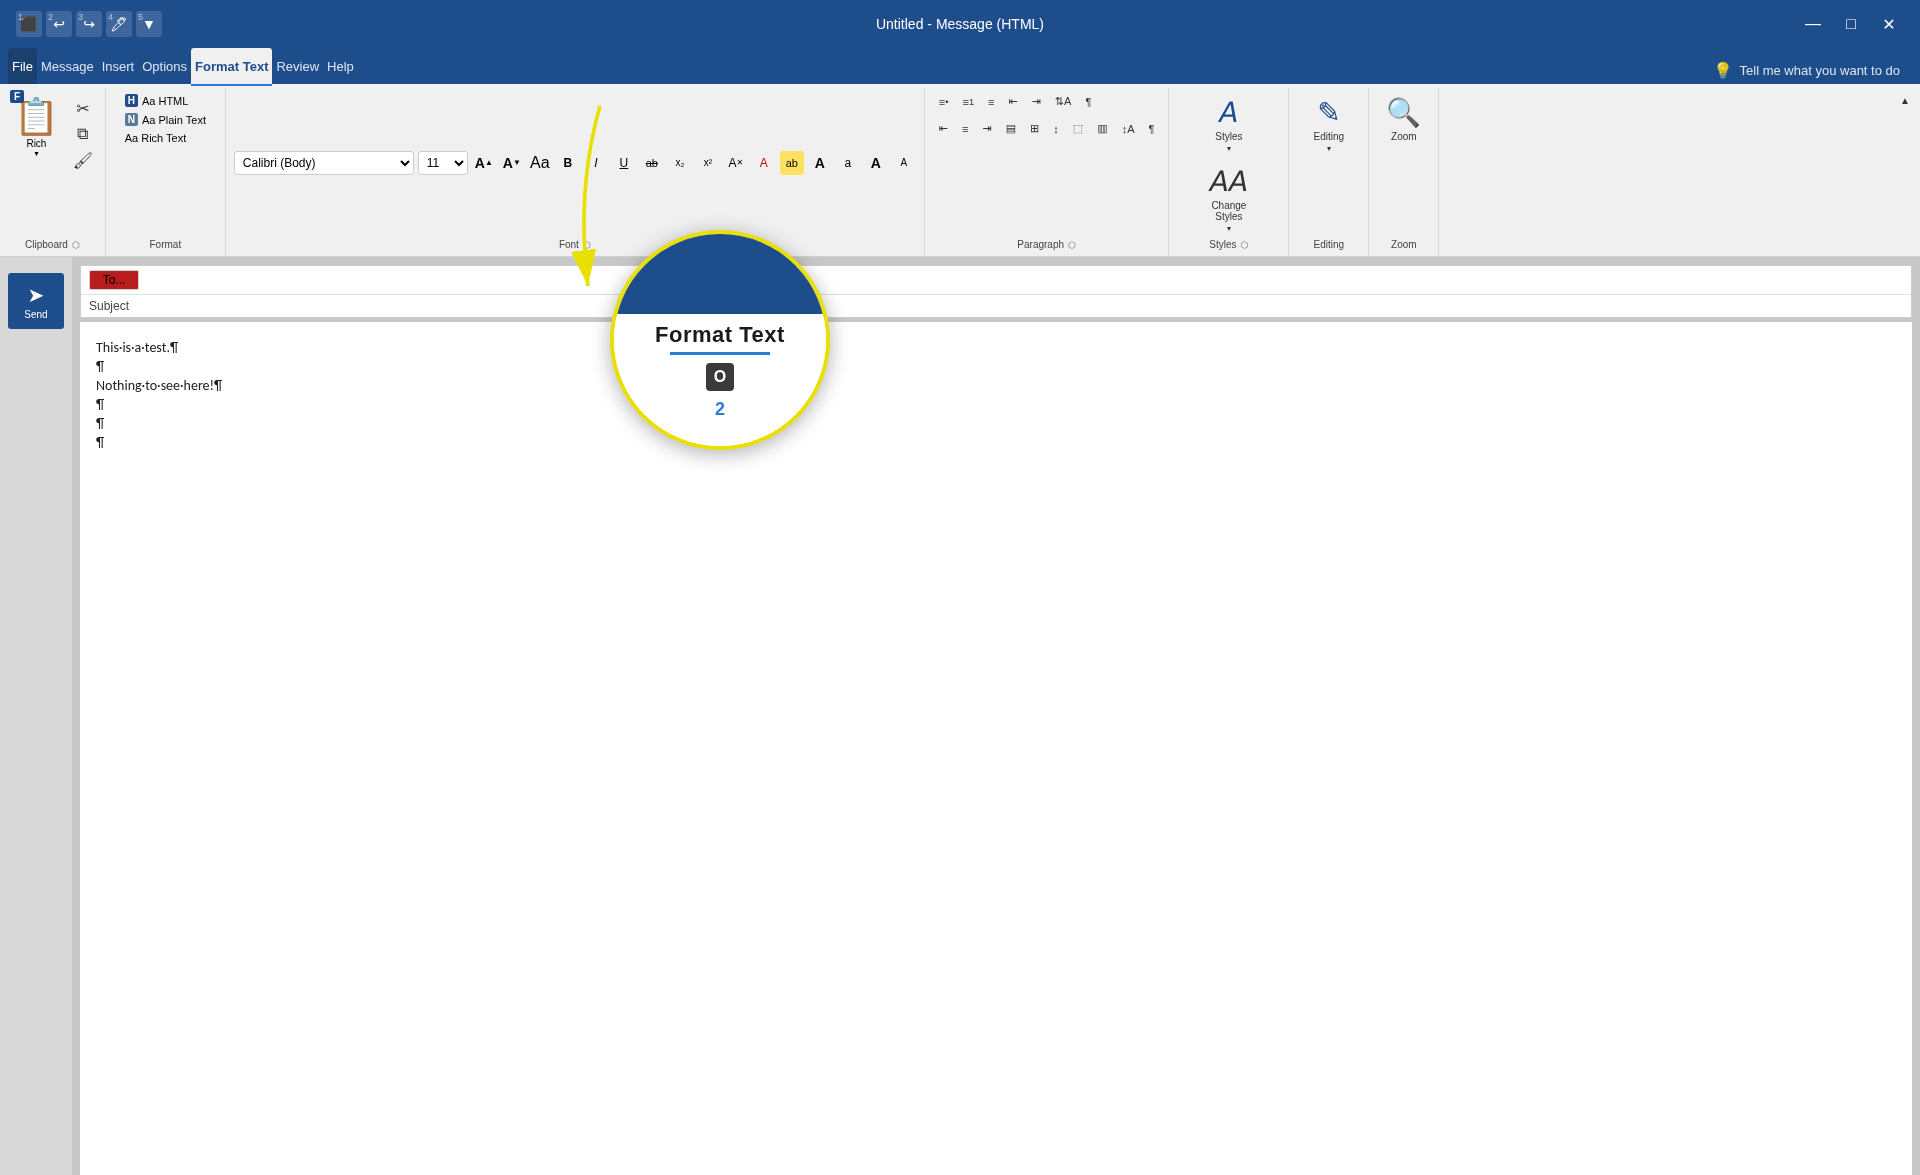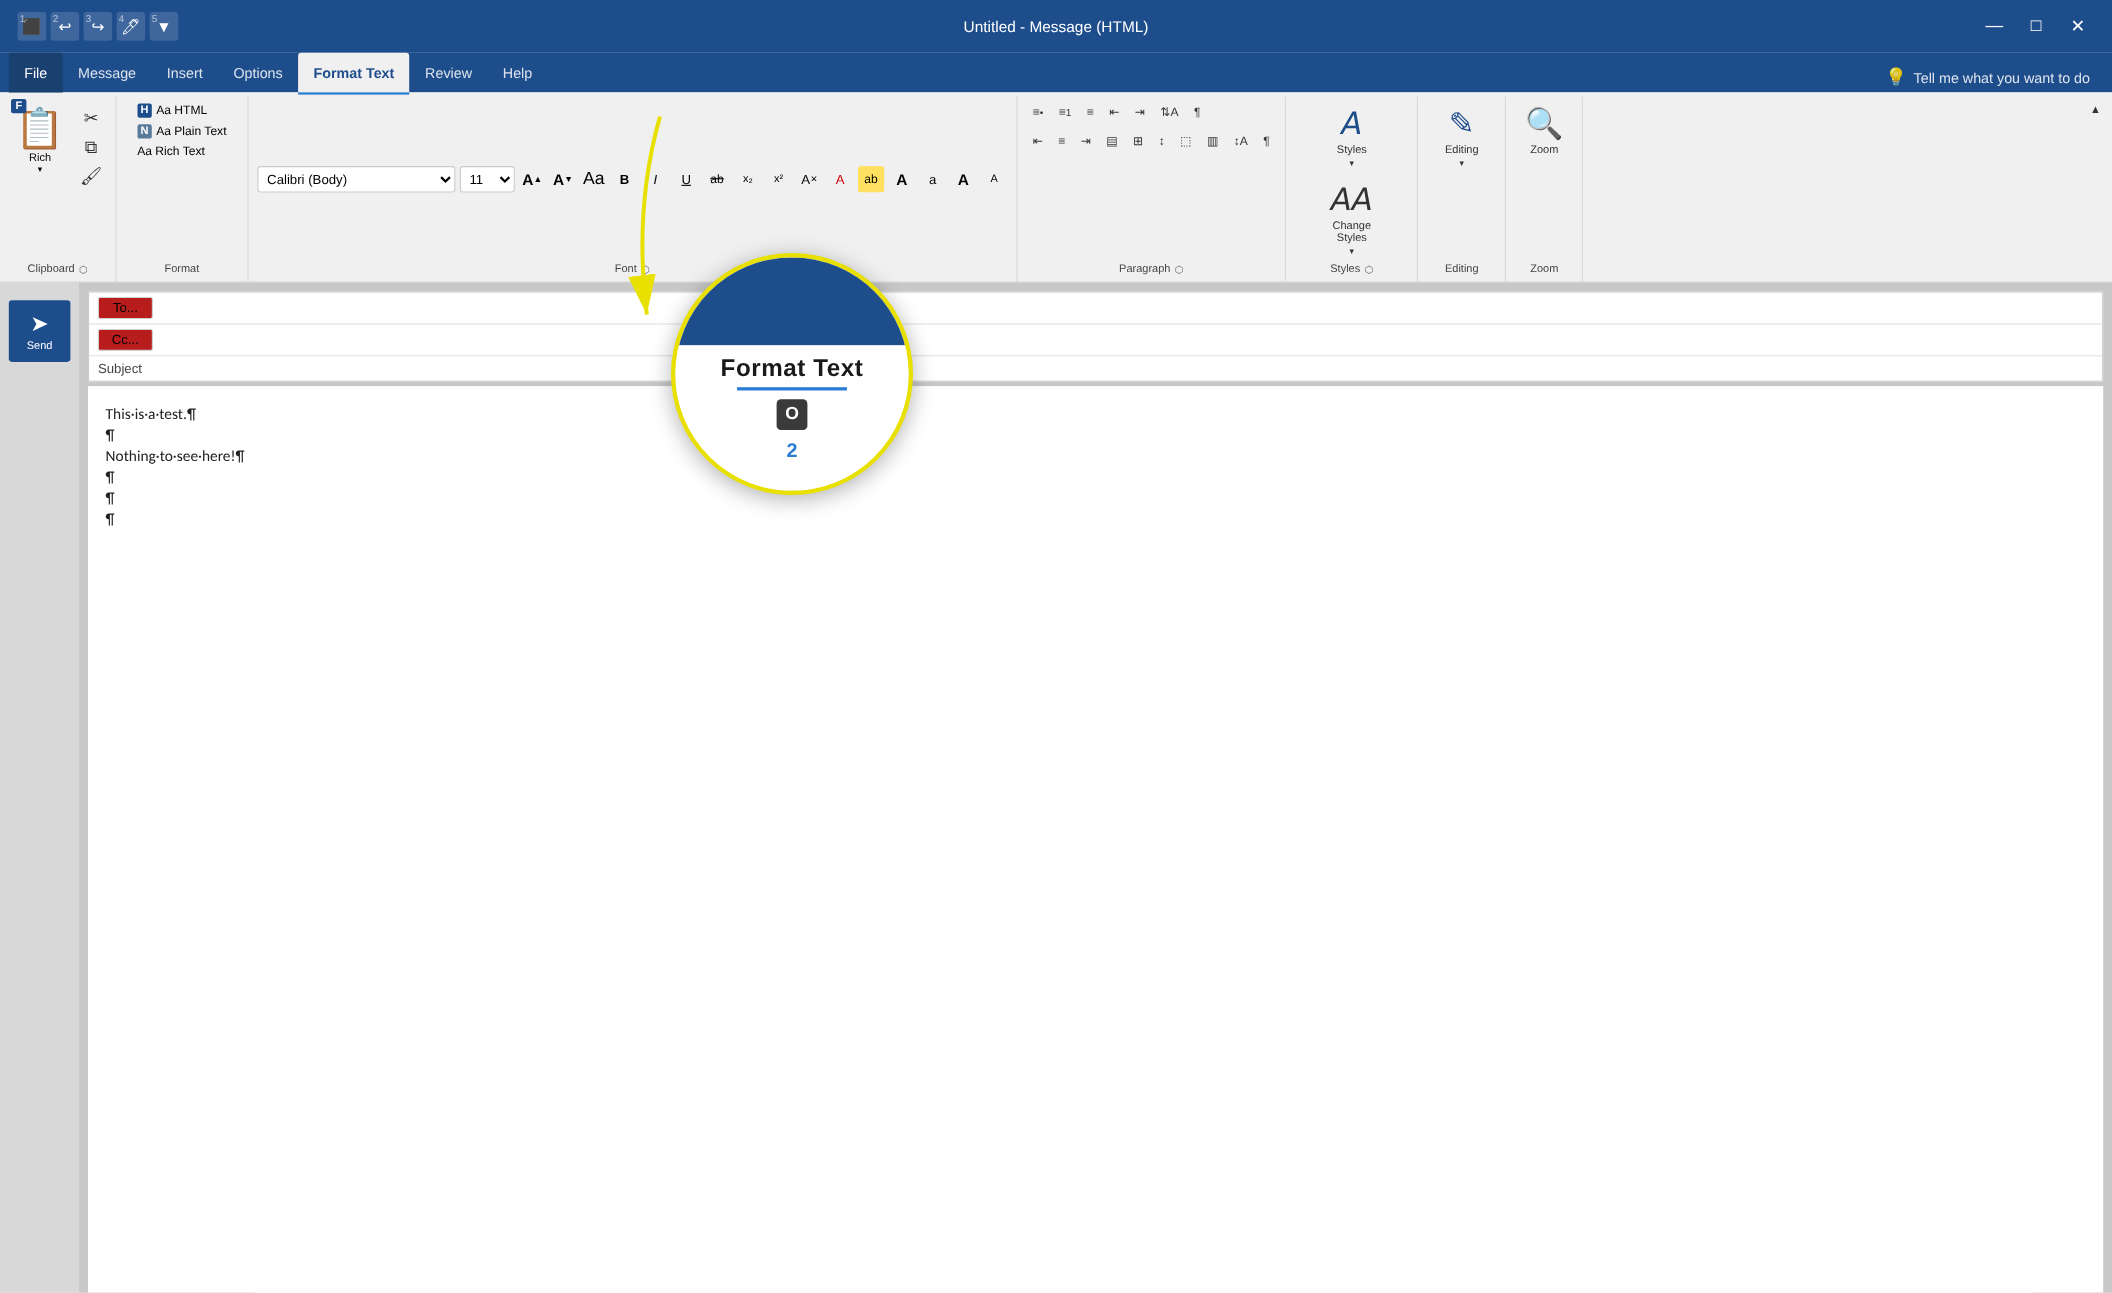--- a/index.html
+++ b/index.html
@@ -35,21 +35,21 @@
     
     .ribbon-tabs {
       background: #1e4d8c;
       display: flex;
       align-items: flex-end;
       padding: 0 8px;
       height: 36px;
     }
     .ribbon-tab {
       color: rgba(255,255,255,0.85);
-      padding: 6px 14px;
+      padding: 6px 4px;
       cursor: pointer;
       font-size: 13px;
       height: 36px;
       display: flex; align-items: center;
       border-top-left-radius: 3px;
       border-top-right-radius: 3px;
     }
     .ribbon-tab.active {
       background: #f0f0f0;
       color: #1e4d8c;
@@ -554,24 +554,20 @@
       </button>
     </div>
 
     <div class="email-container">
 
       <div class="email-header">
         <div class="email-field">
           <button class="field-label">To...</button>
           <input class="field-input" type="text" style="">
         </div>
-        <div class="email-field">
-          <button class="field-label">Cc...</button>
-          <input class="field-input" type="text" style="">
-        </div>
         <div class="subject-field">
           <span class="subject-label">Subject</span>
           <input class="subject-input" type="text" style="">
         </div>
       </div>
 
       <div class="email-body">
         <p class="body-line"><span>This·is·a·test.¶</span></p>
         <p class="body-line"><span>¶</span></p>
         <p class="body-line"><span>Nothing·to·see·here!¶</span></p>

